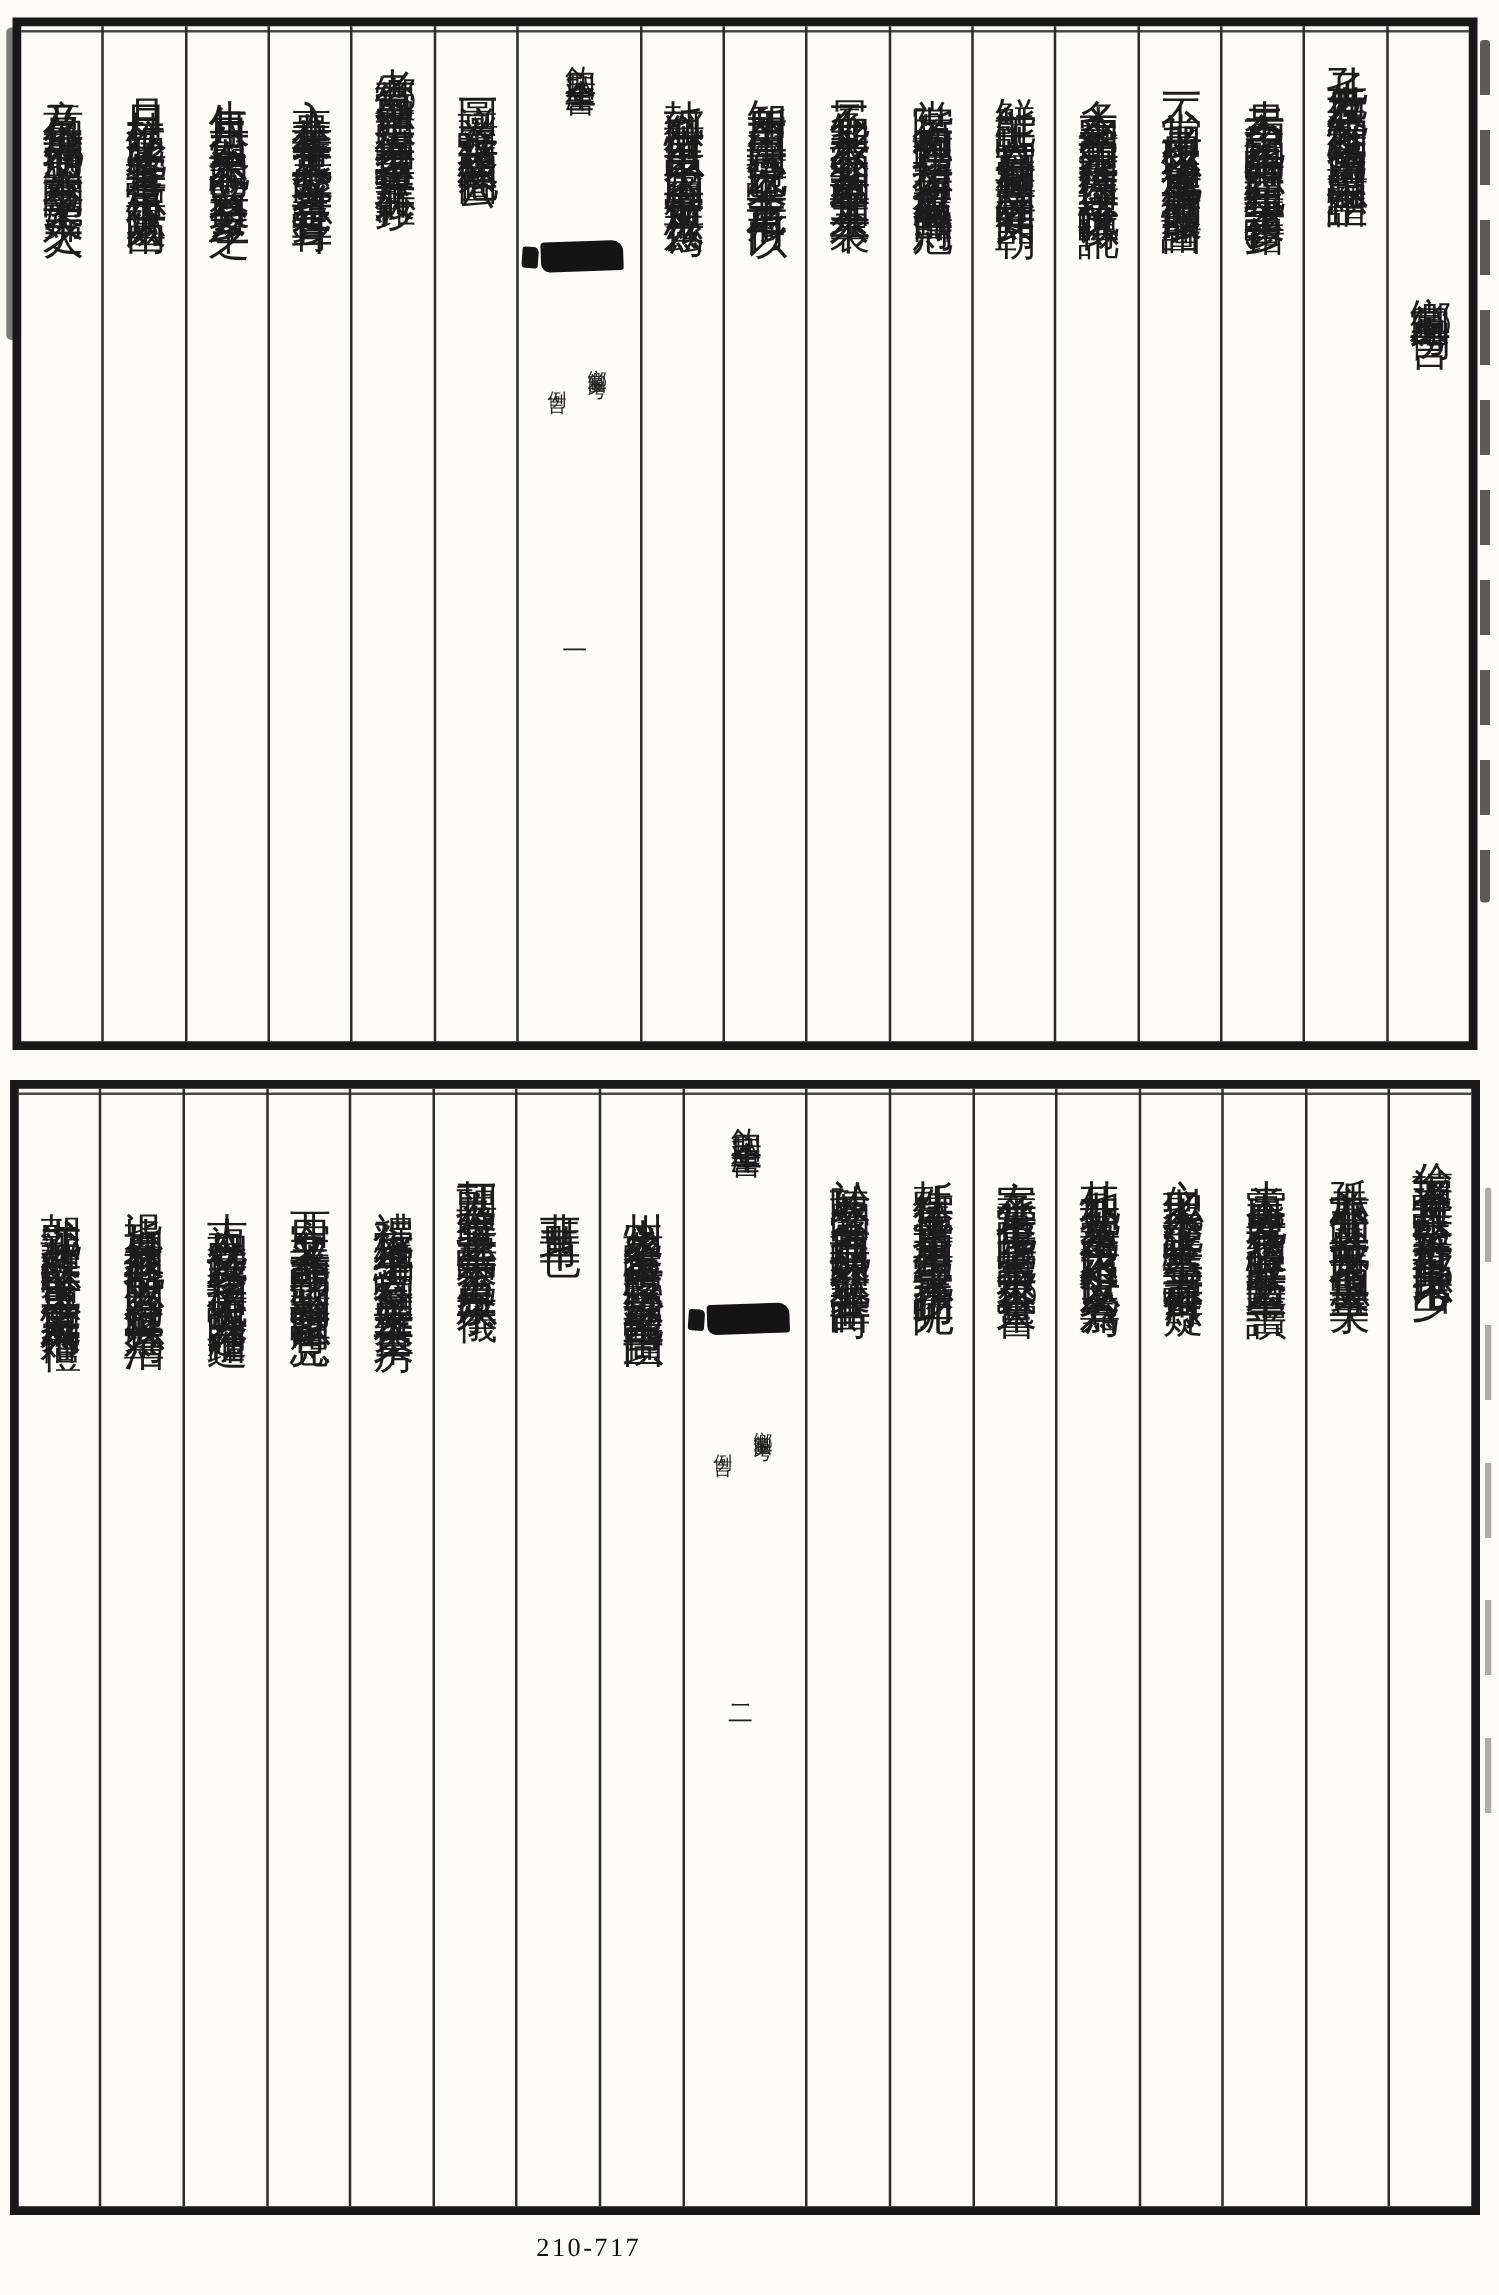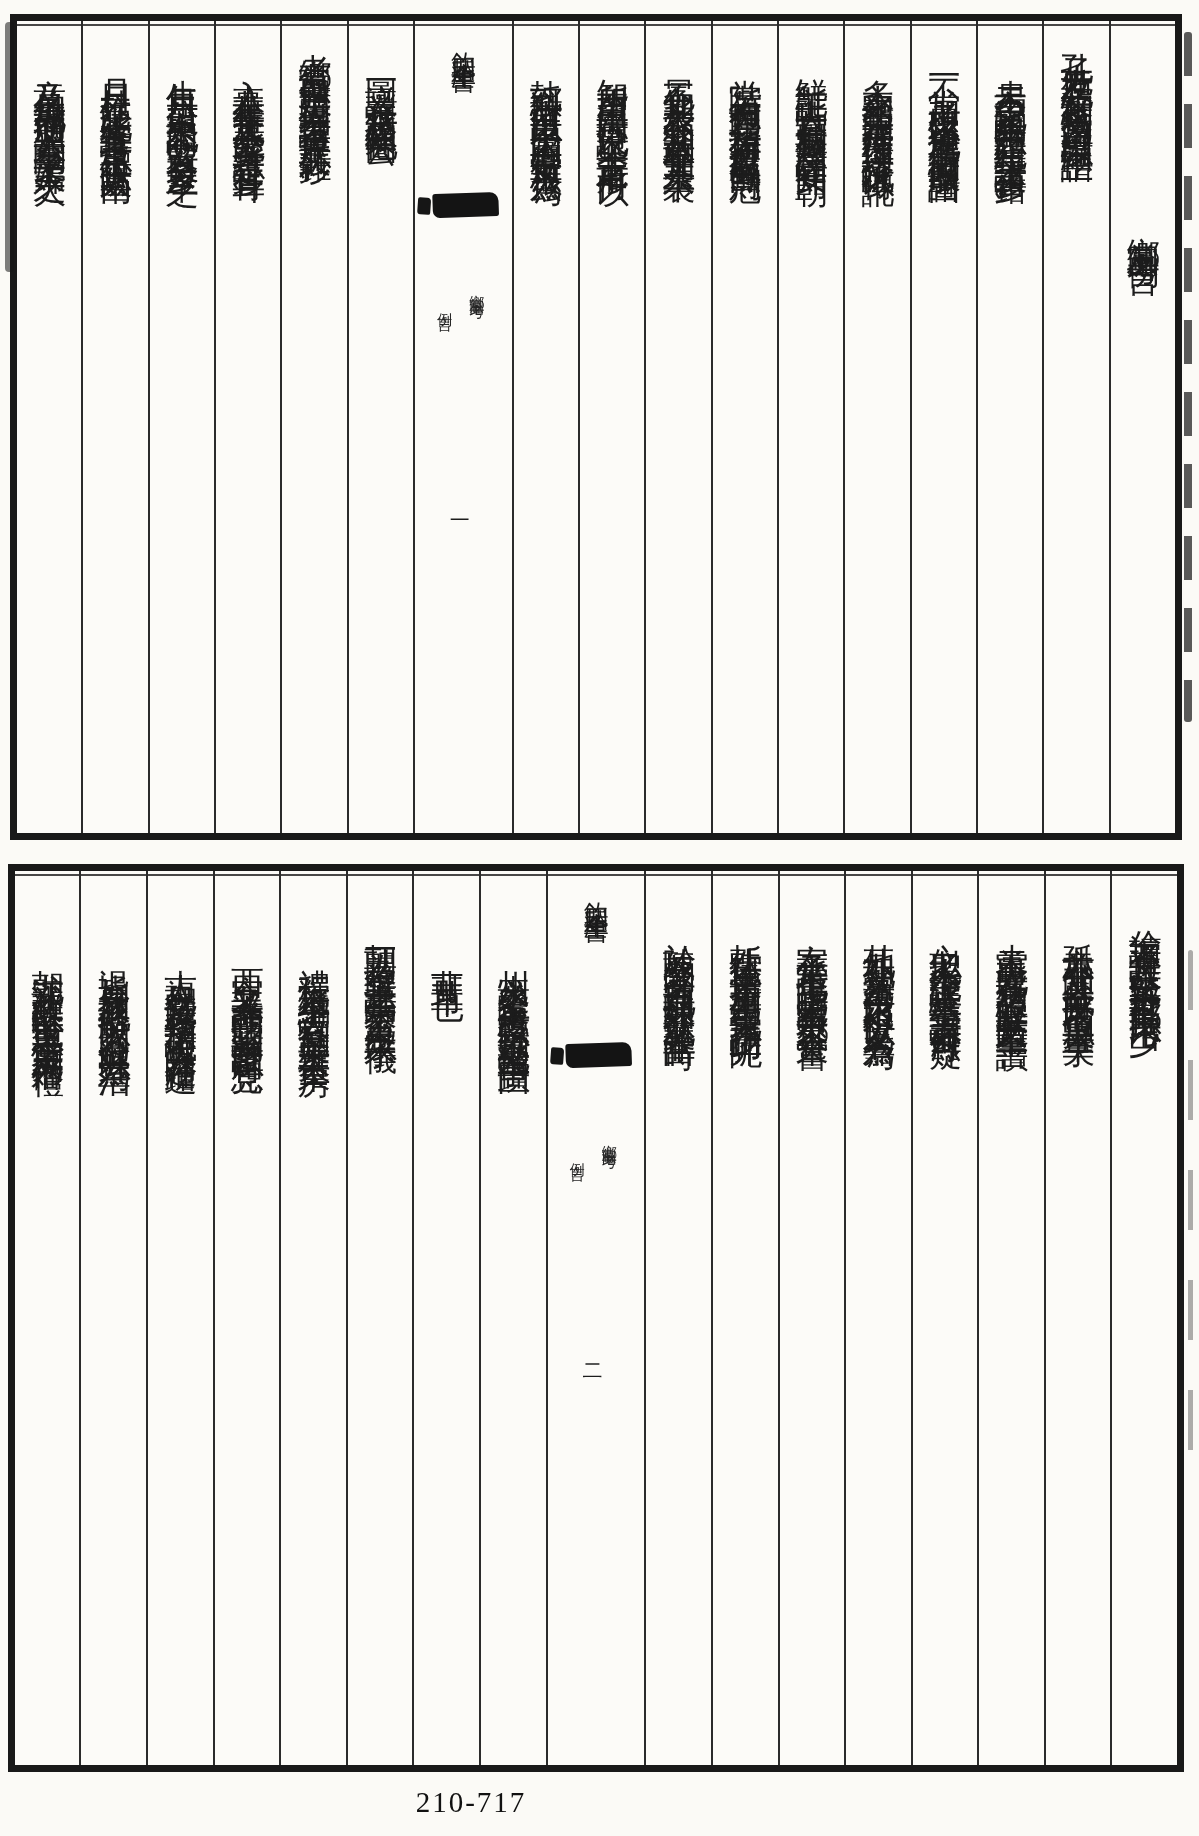--- a/index.html
+++ b/index.html
@@ -89,21 +89,21 @@
     opacity:.35;border-radius:3px;
   }
   .art-left-top{
     left:5px;top:22px;width:9px;height:250px;
     background:#161616;opacity:.55;border-radius:4px;
   }
 
   .page-number{
     position:absolute;top:1786px;left:0;width:1028px;
     text-align:center;padding-right:86px;box-sizing:border-box;
-    font-size:29px;letter-spacing:2px;color:#111;
+    font-size:21px;letter-spacing:2px;color:#111;
     font-family:"Liberation Serif","DejaVu Serif",serif;
   }
 </style>
 </head>
 <body>
 
 <div class="block block-top">
   <div class="cols">
     <div class="col iT">
         <span class="vtext">鄉黨圖考例言</span>

